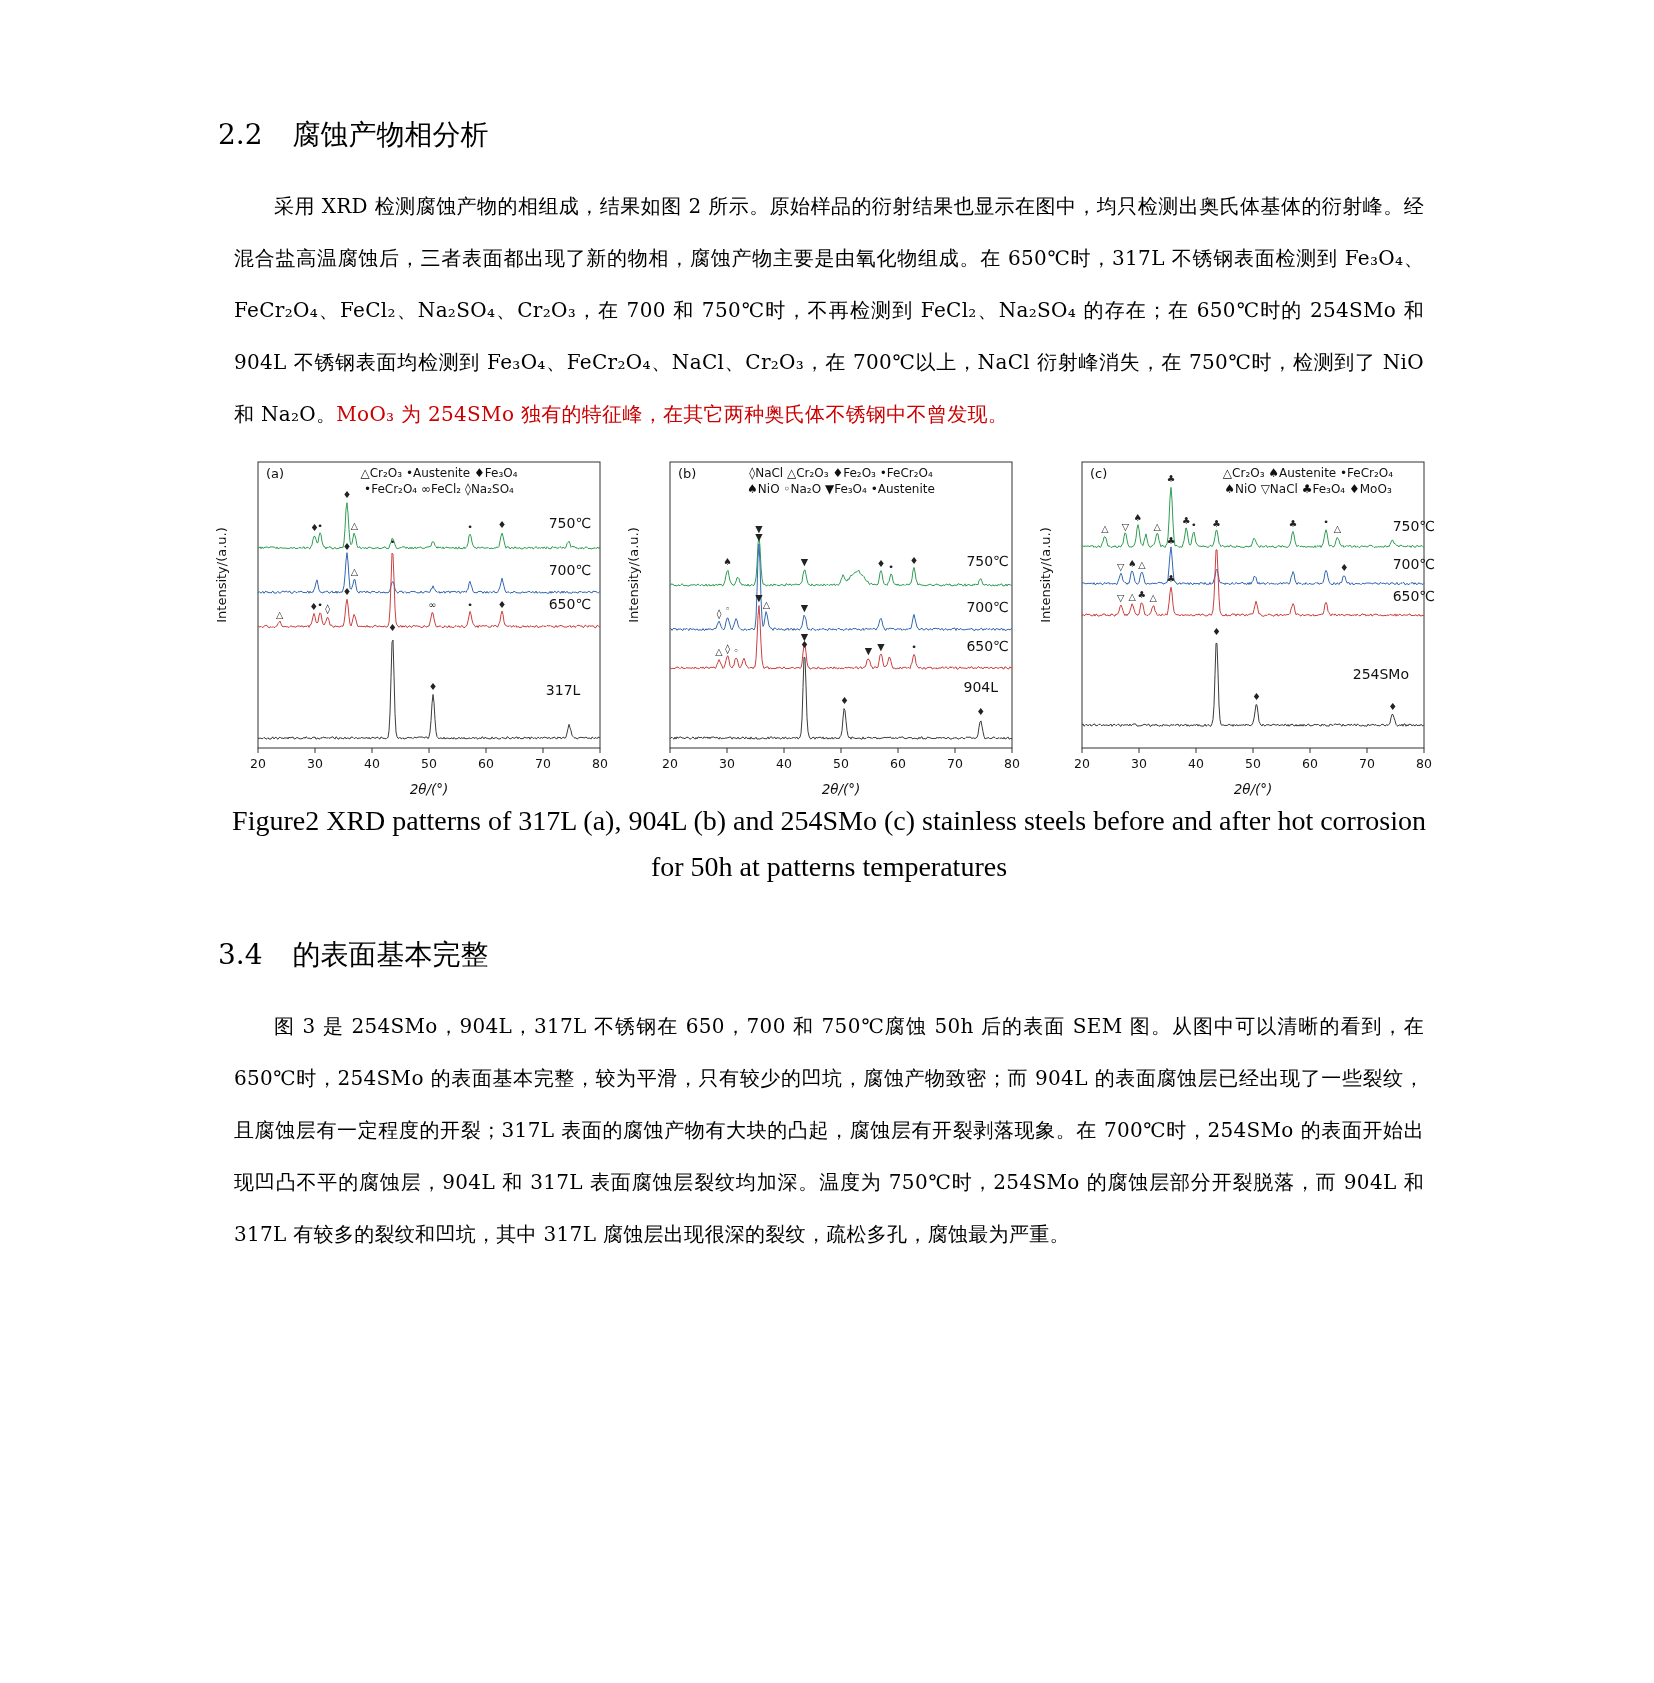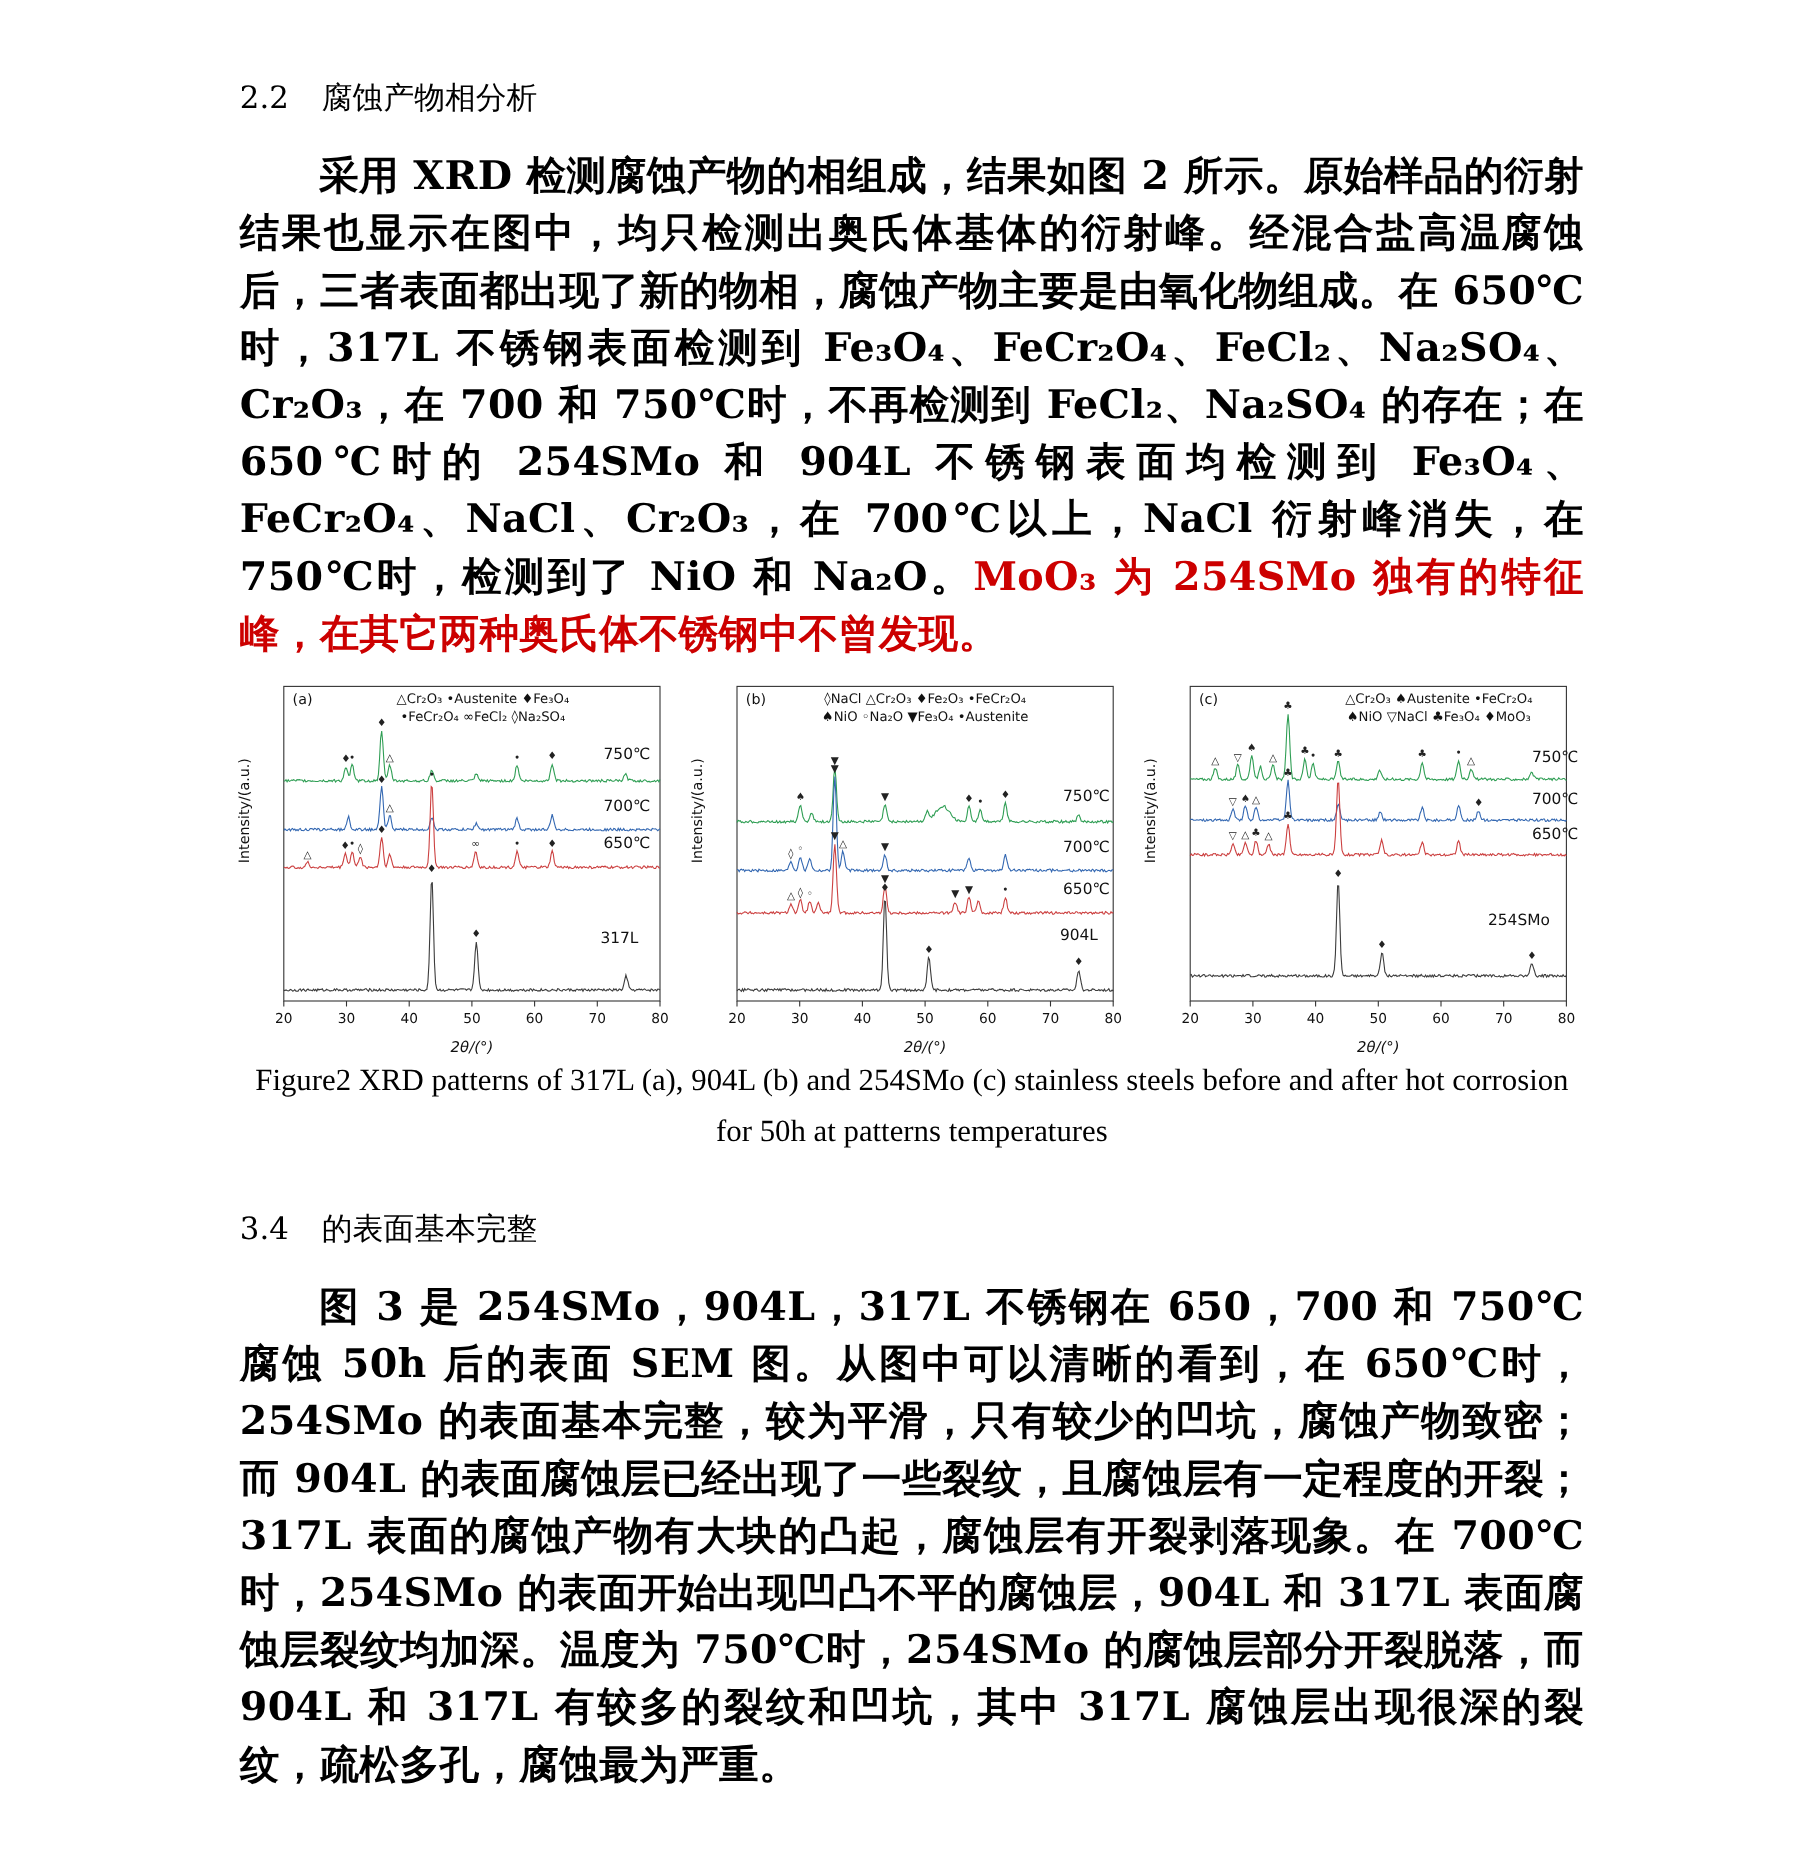--- a/index.html
+++ b/index.html
@@ -2,28 +2,27 @@
 <html><head>
 <meta charset="utf-8">
 <style>
   html,body{margin:0;padding:0;background:#ffffff;}
   body{
     width:1654px;height:1683px;
     font-family:"DejaVu Serif","Liberation Serif",serif;
     color:#000;
     overflow:hidden;
   }
-  .page{padding:70px 214px 0 218px;}
+  .page{padding:116px 214px 0 218px;}
   .sec-heading{font-size:28px;font-weight:normal;margin:0 0 26px 0;}
   .sec-num{margin-right:30px;}
   .body-para{
-    font-size:36px;line-height:52px;margin:0;
+    font-size:20px;line-height:52px;margin:16px;
     text-align:justify;text-indent:2em;
     letter-spacing:0.3px;
-    font-weight:bold;
   }
   .red-text{color:#cc0000;}
   .figure-row{display:flex;gap:14px;margin:18px 0 0 -6px;}
   .chart-host{width:398px;height:340px;}
   .caption-zh{text-align:center;font-size:28px;margin-top:64px;line-height:44px;}
   .caption-en{text-align:center;font-size:28px;line-height:46px;font-family:Liberation Serif, serif;}
   .sec-23{margin-top:46px;}
 </style>
 </head>
 <body>

